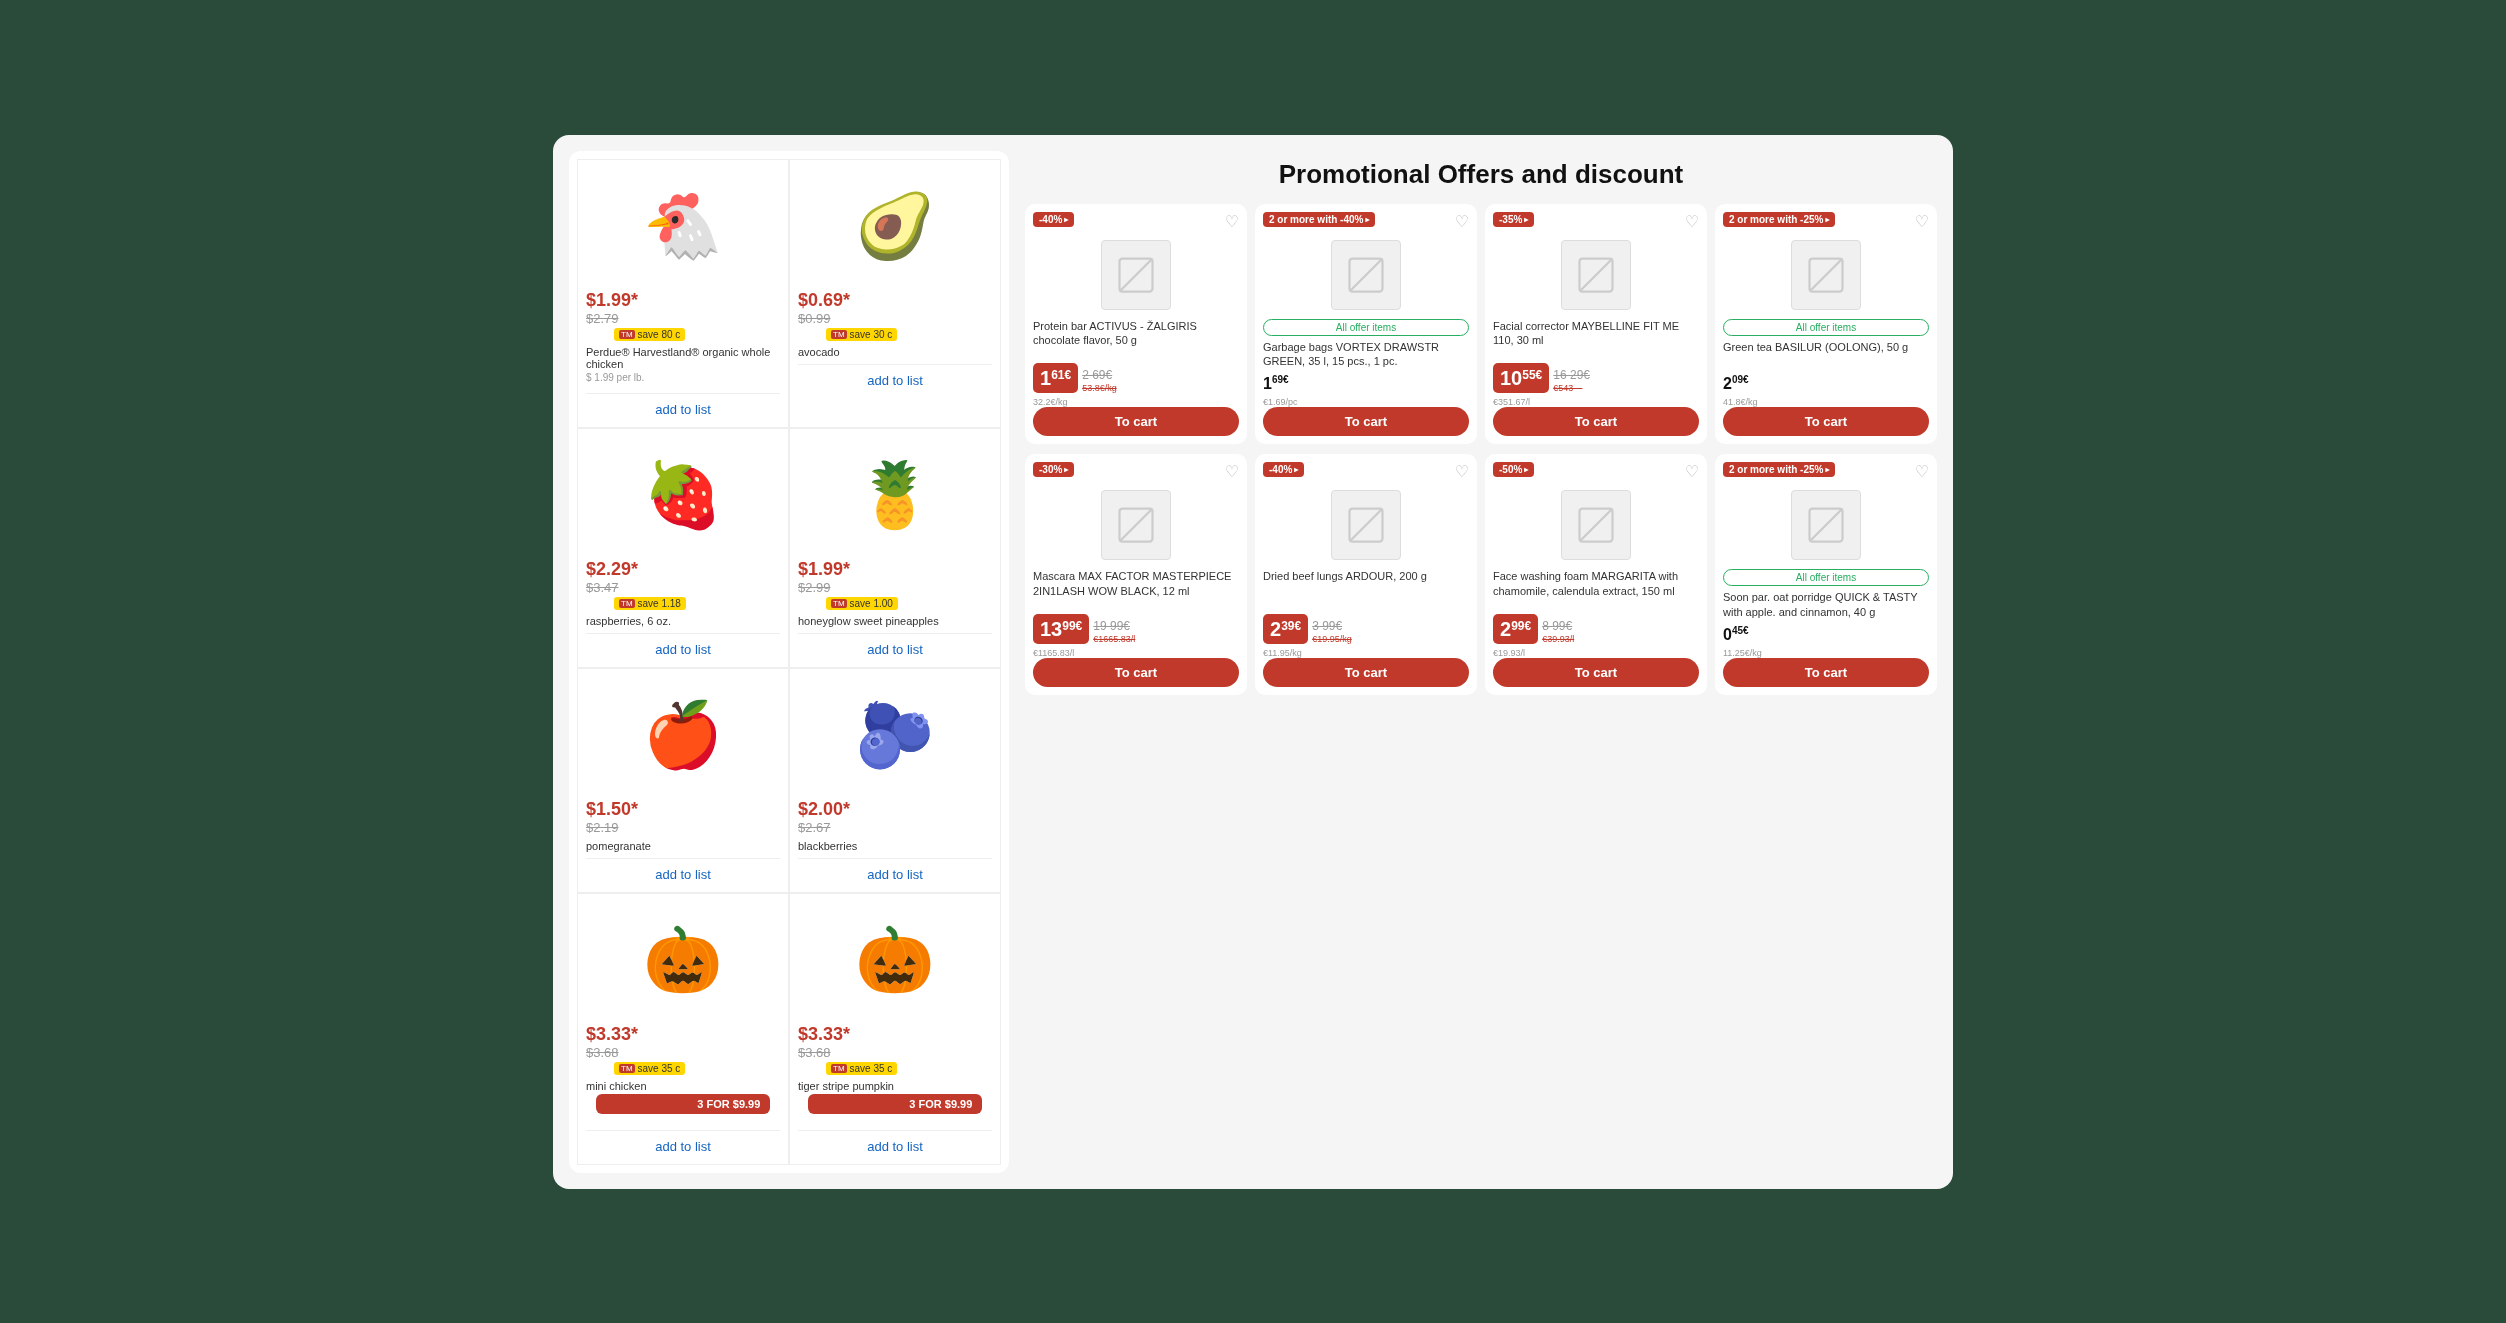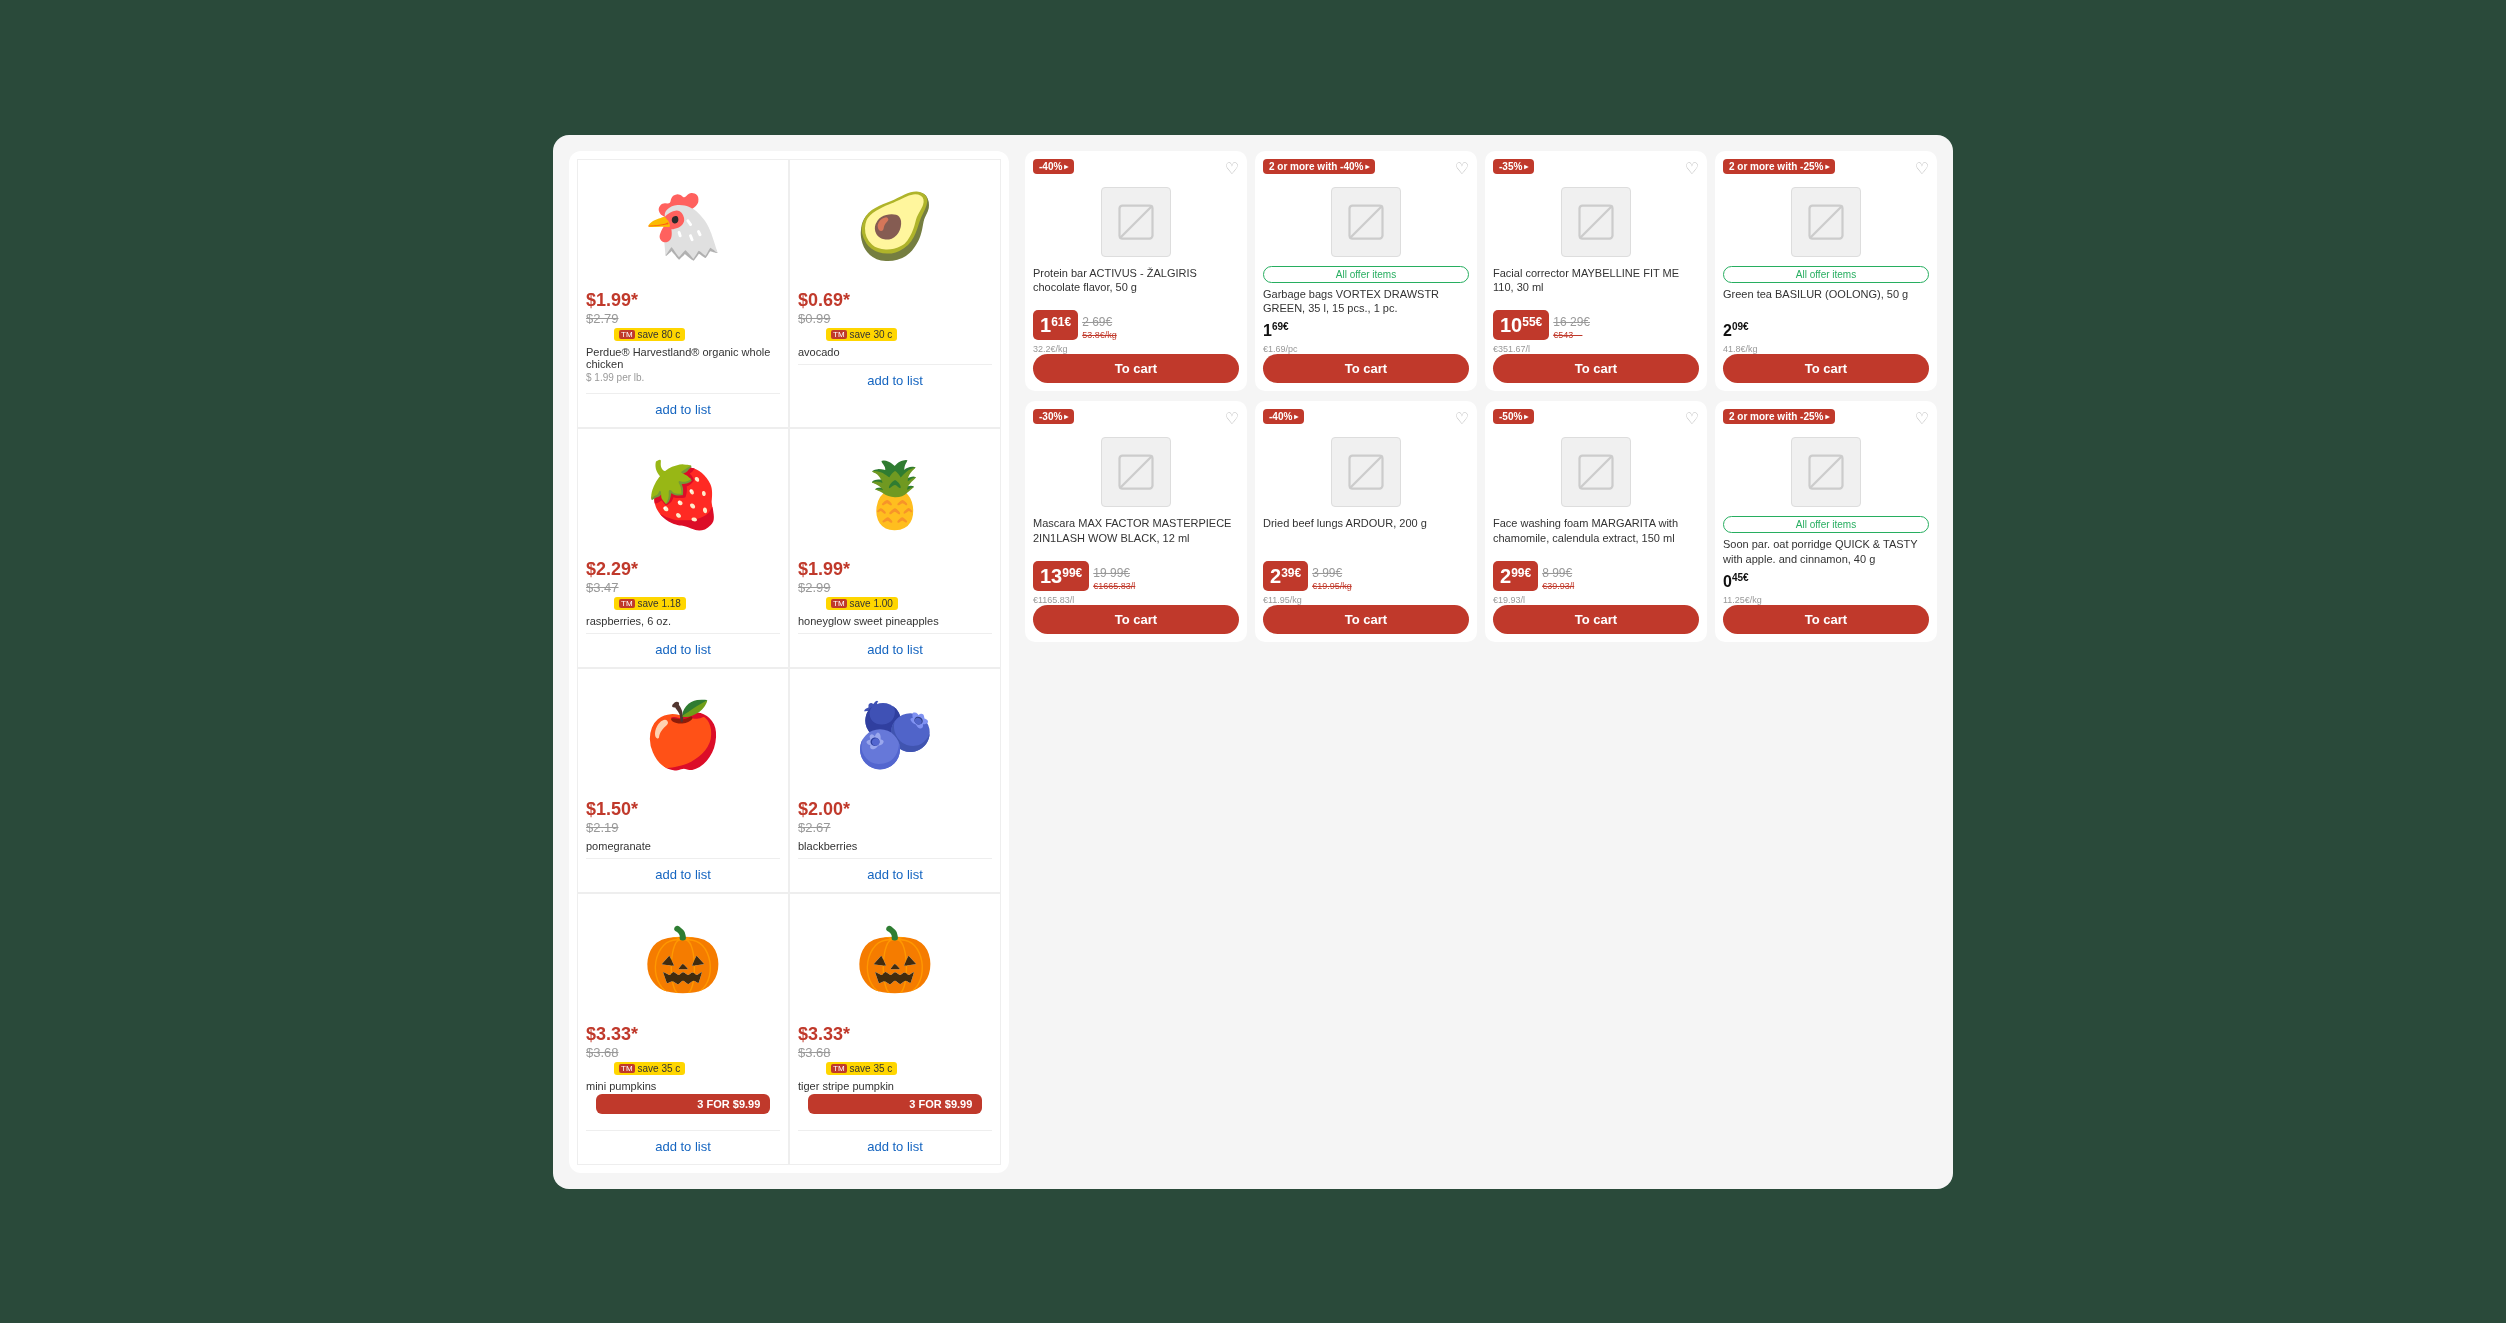--- a/index.html
+++ b/index.html
@@ -357,21 +357,21 @@
   </div>
       <div class="product-cell">
     <div class="product-image-area">
       <span class="emoji-img">🎃</span>
     </div>
     <div class="product-price-row">
       <span class="sale-price">$3.33*</span>
       <span class="original-price">$3.68</span>
       <div class="save-badge"><span class="tm-icon">TM</span>save 35 c</div>
     </div>
-    <div class="product-name">mini pumpkins</div>
+    <div class="product-name">mini chicken</div>
 
     <div class="promo-badge-3for">3 FOR $9.99</div>
     <button class="add-to-list-btn">add to list</button>
   </div>
       <div class="product-cell">
     <div class="product-image-area">
       <span class="emoji-img">🎃</span>
     </div>
     <div class="product-price-row">
       <span class="sale-price">$3.33*</span>
@@ -379,20 +379,21 @@
       <div class="save-badge"><span class="tm-icon">TM</span>save 35 c</div>
     </div>
     <div class="product-name">tiger stripe pumpkin</div>
 
     <div class="promo-badge-3for">3 FOR $9.99</div>
     <button class="add-to-list-btn">add to list</button>
   </div>
     </div>
 
   <div class="right-panel">
+    <div class="right-title">Promotional Offers and discount</div>
     <div class="offers-grid" id="offers-row1">
         <div class="offer-card">
     <div class="offer-card-top">
       <div class="discount-badge" style="background:#c0392b">-40%<span class="arrow">▸</span></div>
       <span class="heart-icon">♡</span>
     </div>
     <div class="offer-image-area">
 
     <div class="offer-image-placeholder">
       <svg viewBox="0 0 24 24" xmlns="http://www.w3.org/2000/svg">

